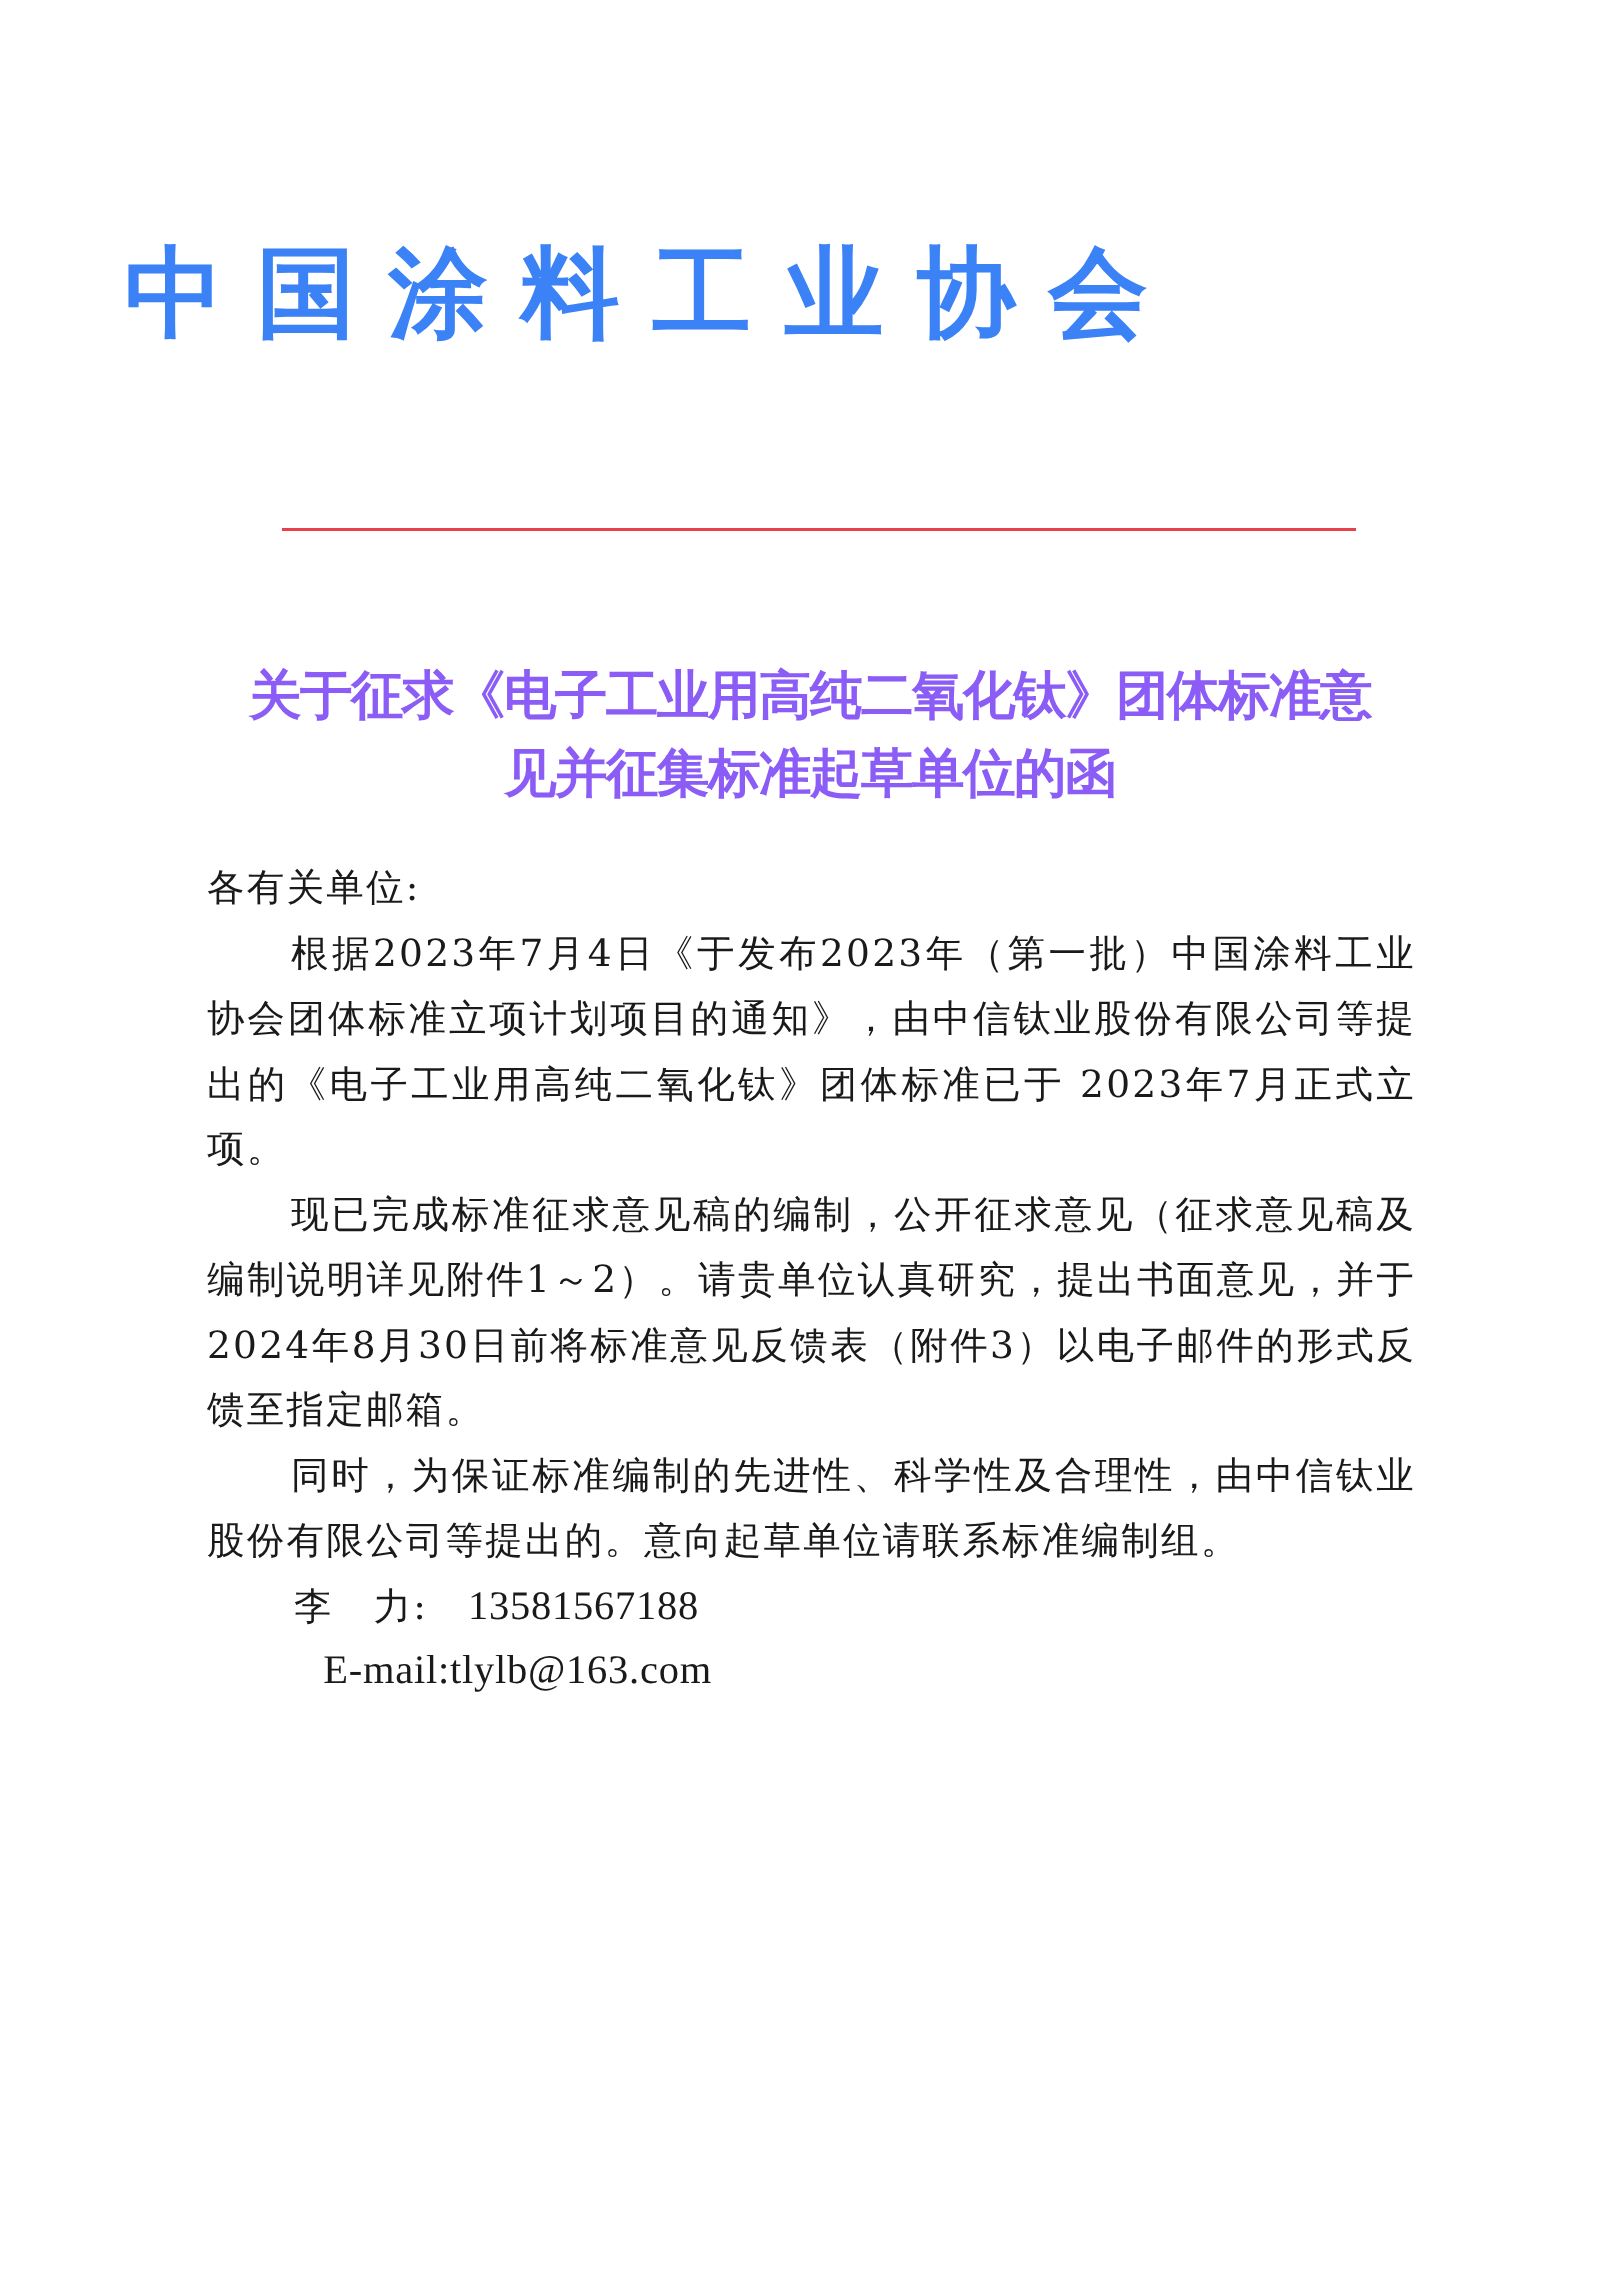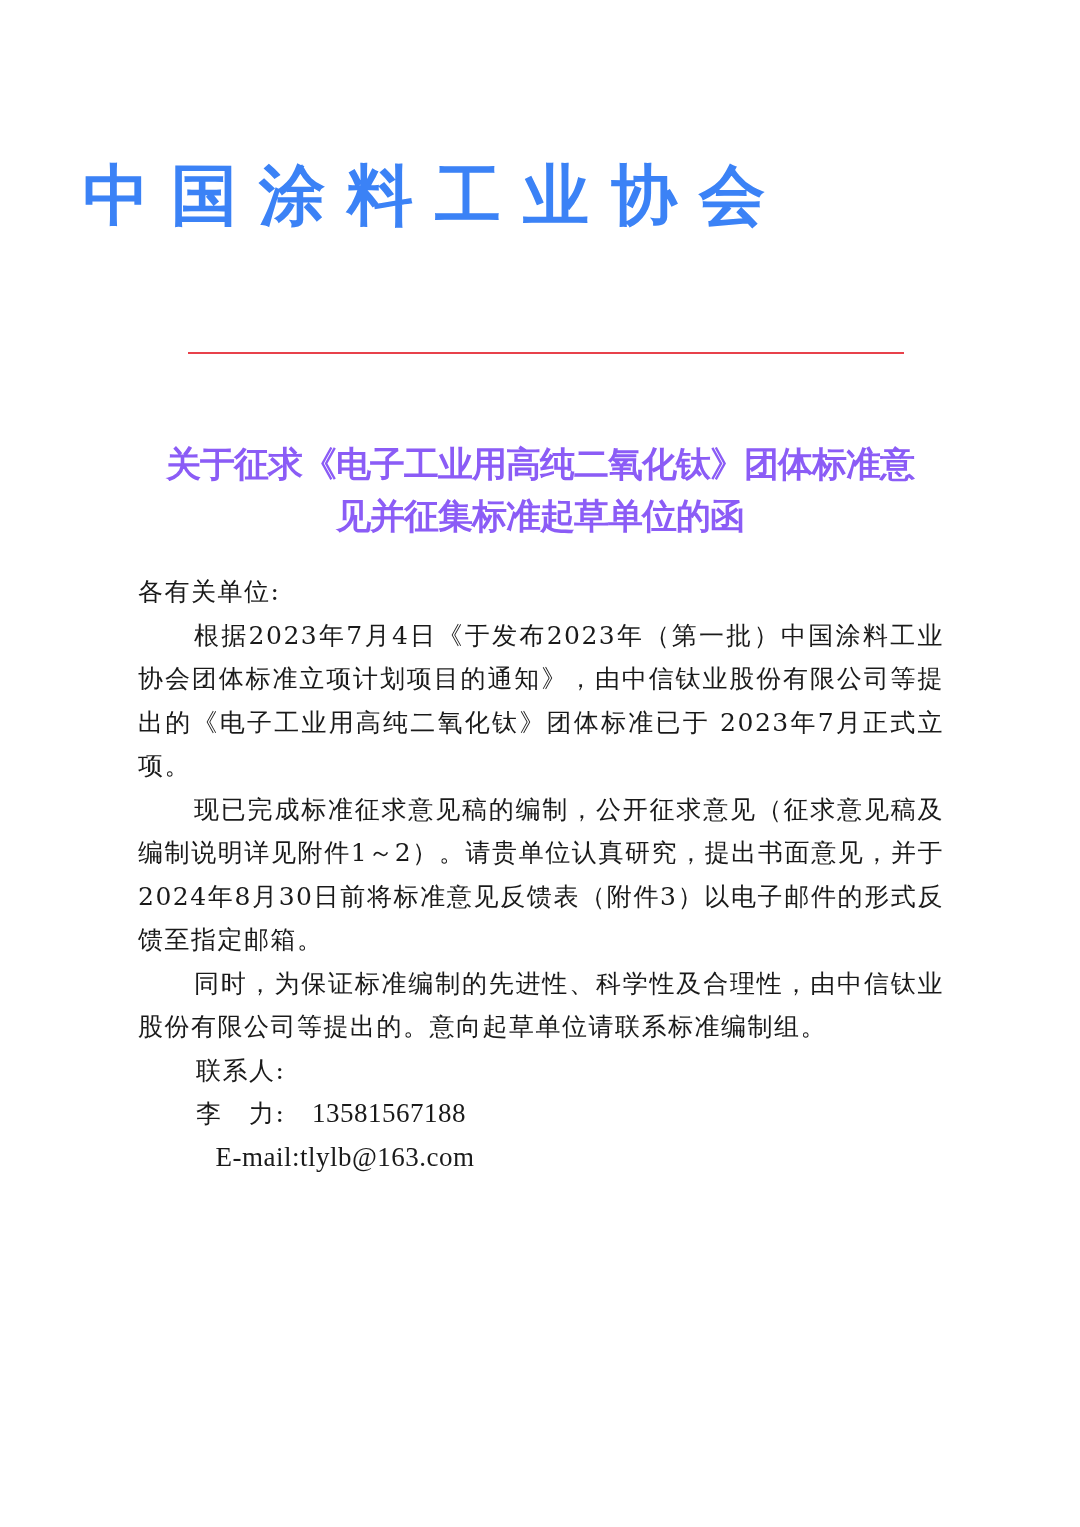--- a/index.html
+++ b/index.html
@@ -105,23 +105,20 @@
 </h1>
 
 <div class="body-text">
   <p class="salutation">各有关单位:</p>
   <p class="indent">根据2023年7月4日《于发布2023年（第一批）中国涂料工业协会团体标准立项计划项目的通知》，由中信钛业股份有限公司等提出的《电子工业用高纯二氧化钛》团体标准已于 2023年7月正式立项。</p>
   <p class="indent">现已完成标准征求意见稿的编制，公开征求意见（征求意见稿及编制说明详见附件1～2）。请贵单位认真研究，提出书面意见，并于2024年8月30日前将标准意见反馈表（附件3）以电子邮件的形式反馈至指定邮箱。</p>
   <p class="indent">同时，为保证标准编制的先进性、科学性及合理性，由中信钛业股份有限公司等提出的。意向起草单位请联系标准编制组。</p>
 
   <div class="contact">
     <div class="contact-row">
-      <span>联系人:</span>
-    </div>
-    <div class="contact-row">
       <span class="contact-label">李　力:</span>
       <span class="contact-value">13581567188</span>
     </div>
     <div class="contact-row">
       <span class="contact-label email">E-mail:</span>
       <span class="contact-value">tlylb@163.com</span>
     </div>
   </div>
 </div>
 

